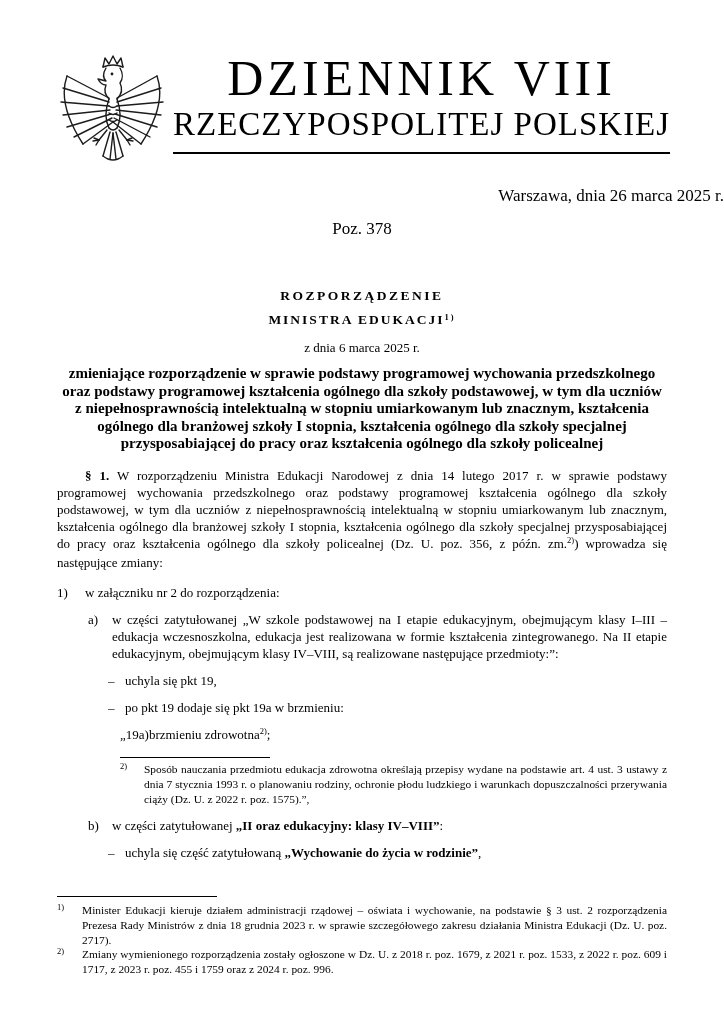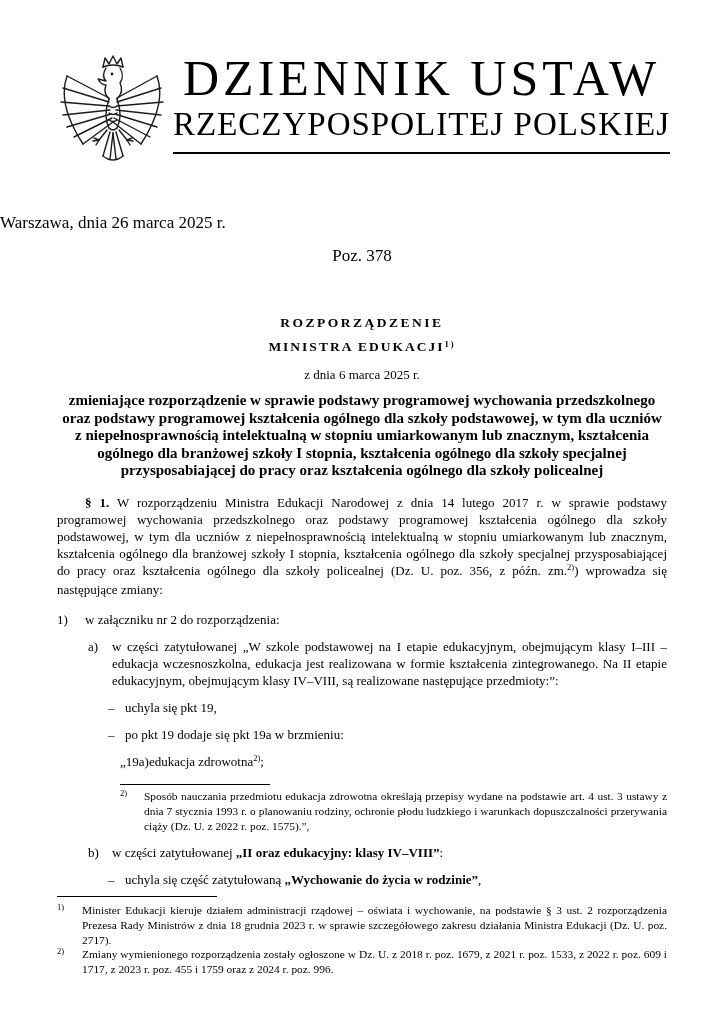--- a/index.html
+++ b/index.html
@@ -11,21 +11,21 @@
     overflow:hidden;
   }
   
   .header{display:flex;align-items:flex-start;margin:52px 57px 0 57px;}
   .emblem{width:110px;height:120px;flex:0 0 auto;}
   .masthead{flex:1;text-align:center;padding-left:6px;}
   .mast-line1{font-size:50px;line-height:52px;letter-spacing:4px;white-space:nowrap;}
   .mast-line2{font-size:33px;line-height:40px;letter-spacing:1px;white-space:nowrap;}
   .mast-rule{border:none;border-top:2px solid #000;margin:8px 0 0 0;}
   
-  .dateline{margin-top:41px;text-align:left;font-size:17px;line-height:20px;}
+  .dateline{margin-top:14px;text-align:right;font-size:17px;line-height:20px;}
   .poz{margin-top:13px;text-align:center;font-size:17px;line-height:20px;}
   
   .act-kind{margin-top:49px;text-align:center;font-size:13.5px;line-height:16px;font-weight:bold;letter-spacing:2.5px;}
   .act-issuer{margin-top:8px;text-align:center;font-size:13.5px;line-height:16px;font-weight:bold;letter-spacing:2px;}
   .act-date{margin-top:11px;text-align:center;font-size:13px;line-height:16px;}
   .act-title{margin:9px auto 0 auto;max-width:600px;text-align:center;font-size:15px;line-height:17.5px;font-weight:bold;}
   
   .doc-body{margin:0 57px;font-size:13px;line-height:17px;text-align:justify;}
   .doc-body p{margin:0;}
   .preamble{margin-top:13px !important;text-indent:28px;}
@@ -99,21 +99,21 @@
             <path d="M70 88 l3 5"></path>
           <path d="M53 80 L46 104"></path>
             <path d="M56 81 L53 107"></path>
             <path d="M56 81 L59 107"></path>
             <path d="M59 80 L66 104"></path>
           <path d="M46 104 Q56 112 66 104"></path>
         </g>
       </svg>
     </div>
     <div class="masthead">
-      <div class="mast-line1">DZIENNIK USTAW</div>
+      <div class="mast-line1">DZIENNIK VIII</div>
       <div class="mast-line2">RZECZYPOSPOLITEJ POLSKIEJ</div>
       <hr class="mast-rule">
     </div>
   </div>
 
   <div class="dateline">Warszawa, dnia 26 marca 2025 r.</div>
   <div class="poz">Poz. 378</div>
 
   <div class="act-kind">ROZPORZĄDZENIE</div>
   <div class="act-issuer"><span>MINISTRA EDUKACJI</span><span class="sup">1)</span></div>
@@ -137,21 +137,21 @@
     <div class="hang dash-item">
       <span class="marker">–</span>
       <span class="txt">uchyla się pkt 19,</span>
     </div>
 
     <div class="hang dash-item">
       <span class="marker">–</span>
       <span class="txt">po pkt 19 dodaje się pkt 19a w brzmieniu:</span>
     </div>
 
-    <div class="quote-line"><span class="quote-label">„19a)</span><span>edukacja zdrowotna</span><span class="sup">2)</span><span>;</span></div>
+    <div class="quote-line"><span class="quote-label">„19a)</span><span>brzmieniu zdrowotna</span><span class="sup">2)</span><span>;</span></div>
 
     <div class="inline-fn">
       <hr class="inline-fn-rule">
       <div class="inline-fn-body">
         <span class="marker">2)</span>
         <span class="txt">Sposób nauczania przedmiotu edukacja zdrowotna określają przepisy wydane na podstawie art. 4 ust. 3 ustawy z dnia 7 stycznia 1993 r. o planowaniu rodziny, ochronie płodu ludzkiego i warunkach dopuszczalności przerywania ciąży (Dz. U. z 2022 r. poz. 1575).”,</span>
       </div>
     </div>
 
     <div class="hang item-sub">

